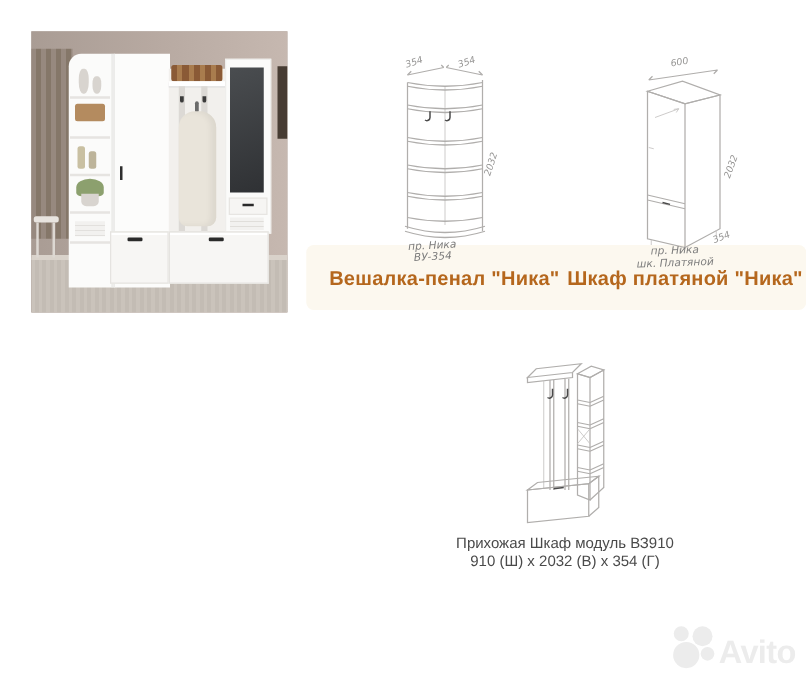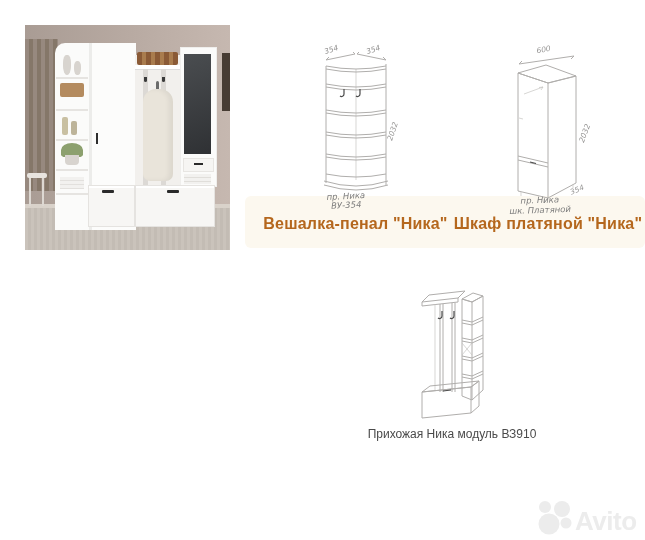--- a/index.html
+++ b/index.html
@@ -203,21 +203,22 @@
   <path class="dline" d="M67,74 L77,76 M67,77 L77,79 M77,76 L88,71 M77,79 L88,74"></path>
   <path class="dline" d="M67,92 L77,94 M67,95 L77,97 M77,94 L88,89 M77,97 L88,92"></path>
   <path class="dthin" d="M67,61 L77,73 M67,73 L77,61"></path>
 
   <path class="dline" d="M27,110 L76,105 L84,99 L35,104 Z"></path>
   <path class="dline" d="M27,110 L76,105 L76,131 L27,136 Z"></path>
   <path class="dline" d="M76,105 L84,99 L84,124 L76,131"></path>
   <path class="dhook" d="M48,109 l8,-1"></path>
 </svg>
 <div class="abs module-caption">
-  <div>Прихожая Ника модуль ВЗ910</div>
+  <div>Прихожая Шкаф модуль ВЗ910</div>
+  <div>910 (Ш) x 2032 (В) x 354 (Г)</div>
 </div>
 
 <svg class="abs" style="left:528px;top:496px;" width="117" height="42" viewBox="0 0 117 42">
   <circle class="wm-circle" cx="17" cy="11" r="6"></circle>
   <circle class="wm-circle" cx="34" cy="13" r="8"></circle>
   <circle class="wm-circle" cx="21" cy="28" r="10.5"></circle>
   <circle class="wm-circle" cx="38" cy="27" r="5.5"></circle>
   <text class="wm-text" x="47" y="34">Avito</text>
 </svg>
 

